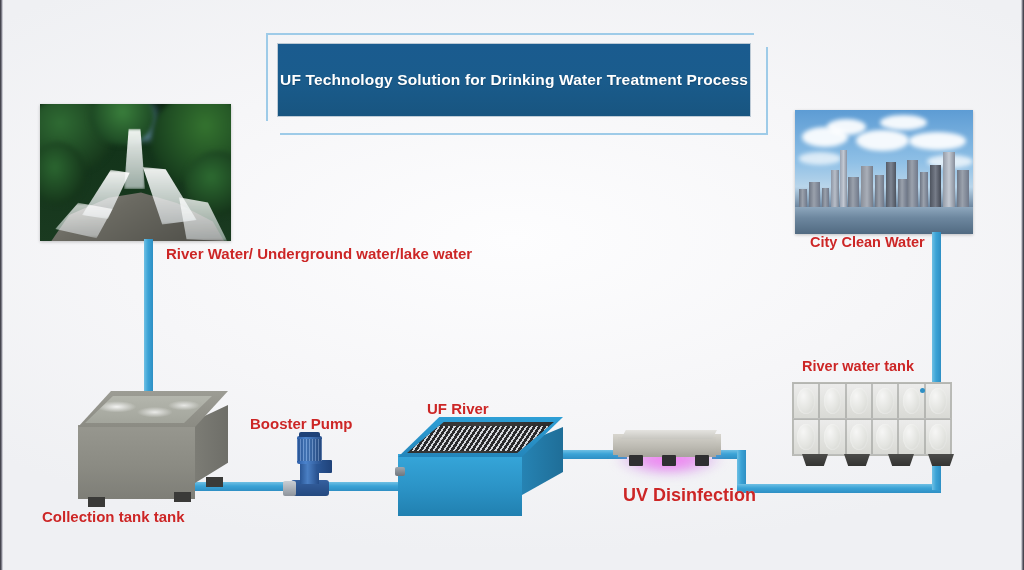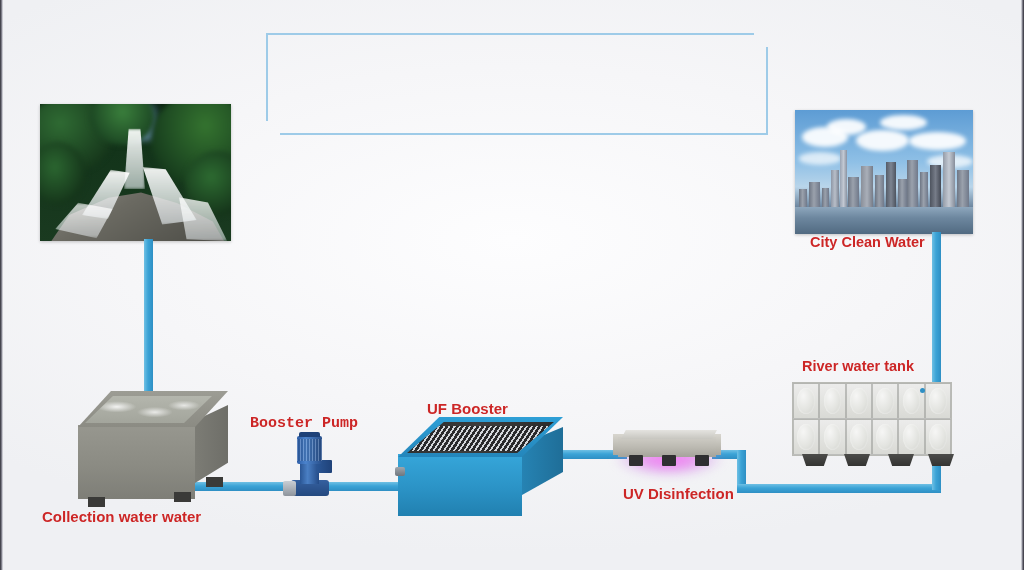--- a/index.html
+++ b/index.html
@@ -341,20 +341,23 @@
     text-shadow: 0 0 1px rgba(255,255,255,0.6);
   }
 </style>
 </head>
 <body>
 
 <div id="stage">
 
   <div class="title-frame"></div>
   <div class="title-frame-br"></div>
+  <div class="title-banner">
+    <span class="title-text">UF Technology Solution for Drinking Water Treatment Process</span>
+  </div>
 
   <div class="photo" id="photo-waterfall">
     <div class="wf-sky"></div>
     <div class="wf-tree" style="left:-8%;top:-6%;width:46%;height:56%;background:radial-gradient(ellipse at 40% 35%,#2f6b33 0%,#1d4522 55%,#0e2612 100%);"></div>
     <div class="wf-tree" style="left:26%;top:-10%;width:34%;height:40%;background:radial-gradient(ellipse at 50% 40%,#3a7f3c 0%,#215027 60%,#12301a 100%);"></div>
     <div class="wf-tree" style="left:58%;top:-8%;width:52%;height:68%;background:radial-gradient(ellipse at 55% 35%,#34732f 0%,#1e4a22 55%,#0d2814 100%);"></div>
     <div class="wf-tree" style="left:-6%;top:28%;width:30%;height:46%;background:radial-gradient(ellipse at 45% 40%,#2b6630 0%,#17391c 65%,#0b2110 100%);"></div>
     <div class="wf-tree" style="left:76%;top:34%;width:34%;height:48%;background:radial-gradient(ellipse at 40% 40%,#2d6b31 0%,#17391c 65%,#0a1f0f 100%);"></div>
     <div class="wf-rock" style="left:4%;top:56%;width:94%;height:48%;clip-path:polygon(0% 100%,12% 52%,34% 26%,52% 18%,72% 34%,92% 62%,100% 100%);"></div>
     <div class="wf-fall" style="left:44%;top:18%;width:11%;height:44%;clip-path:polygon(22% 0%,78% 0%,100% 100%,0% 100%);"></div>
@@ -461,26 +464,27 @@
       <div class="cwt-cell"></div>
       <div class="cwt-cell"></div>
     </div>
     <div class="cwt-valve"></div>
     <div class="cwt-foot" style="left:10px;"></div>
     <div class="cwt-foot" style="left:52px;"></div>
     <div class="cwt-foot" style="left:96px;"></div>
     <div class="cwt-foot" style="left:136px;"></div>
   </div>
 
+  <div class="label" style="left:166px; top:245px; font-size:15px;">River Water/ Underground water/lake water</div>
 
   <div class="label" style="left:810px; top:234px; font-size:14.5px;">City Clean Water</div>
 
   <div class="label" style="left:802px; top:358px; font-size:14.5px;">River water tank</div>
 
-  <div class="label" style="left:250px; top:415px; font-size:15px;font-family:Liberation Mono, monospace;">Booster Pump</div>
-
-  <div class="label" style="left:427px; top:400px; font-size:15px;">UF Booster</div>
-
-  <div class="label" style="left:623px; top:485px; font-size:15px;">UV Disinfection</div>
-
-  <div class="label" style="left:42px; top:508px; font-size:15px;">Collection water water</div>
+  <div class="label" style="left:250px; top:415px; font-size:15px;">Booster Pump</div>
+
+  <div class="label" style="left:427px; top:400px; font-size:15px;">UF River</div>
+
+  <div class="label" style="left:623px; top:485px; font-size:18px;">UV Disinfection</div>
+
+  <div class="label" style="left:42px; top:508px; font-size:15px;">Collection tank tank</div>
 
 </div>
 
 </body></html>

